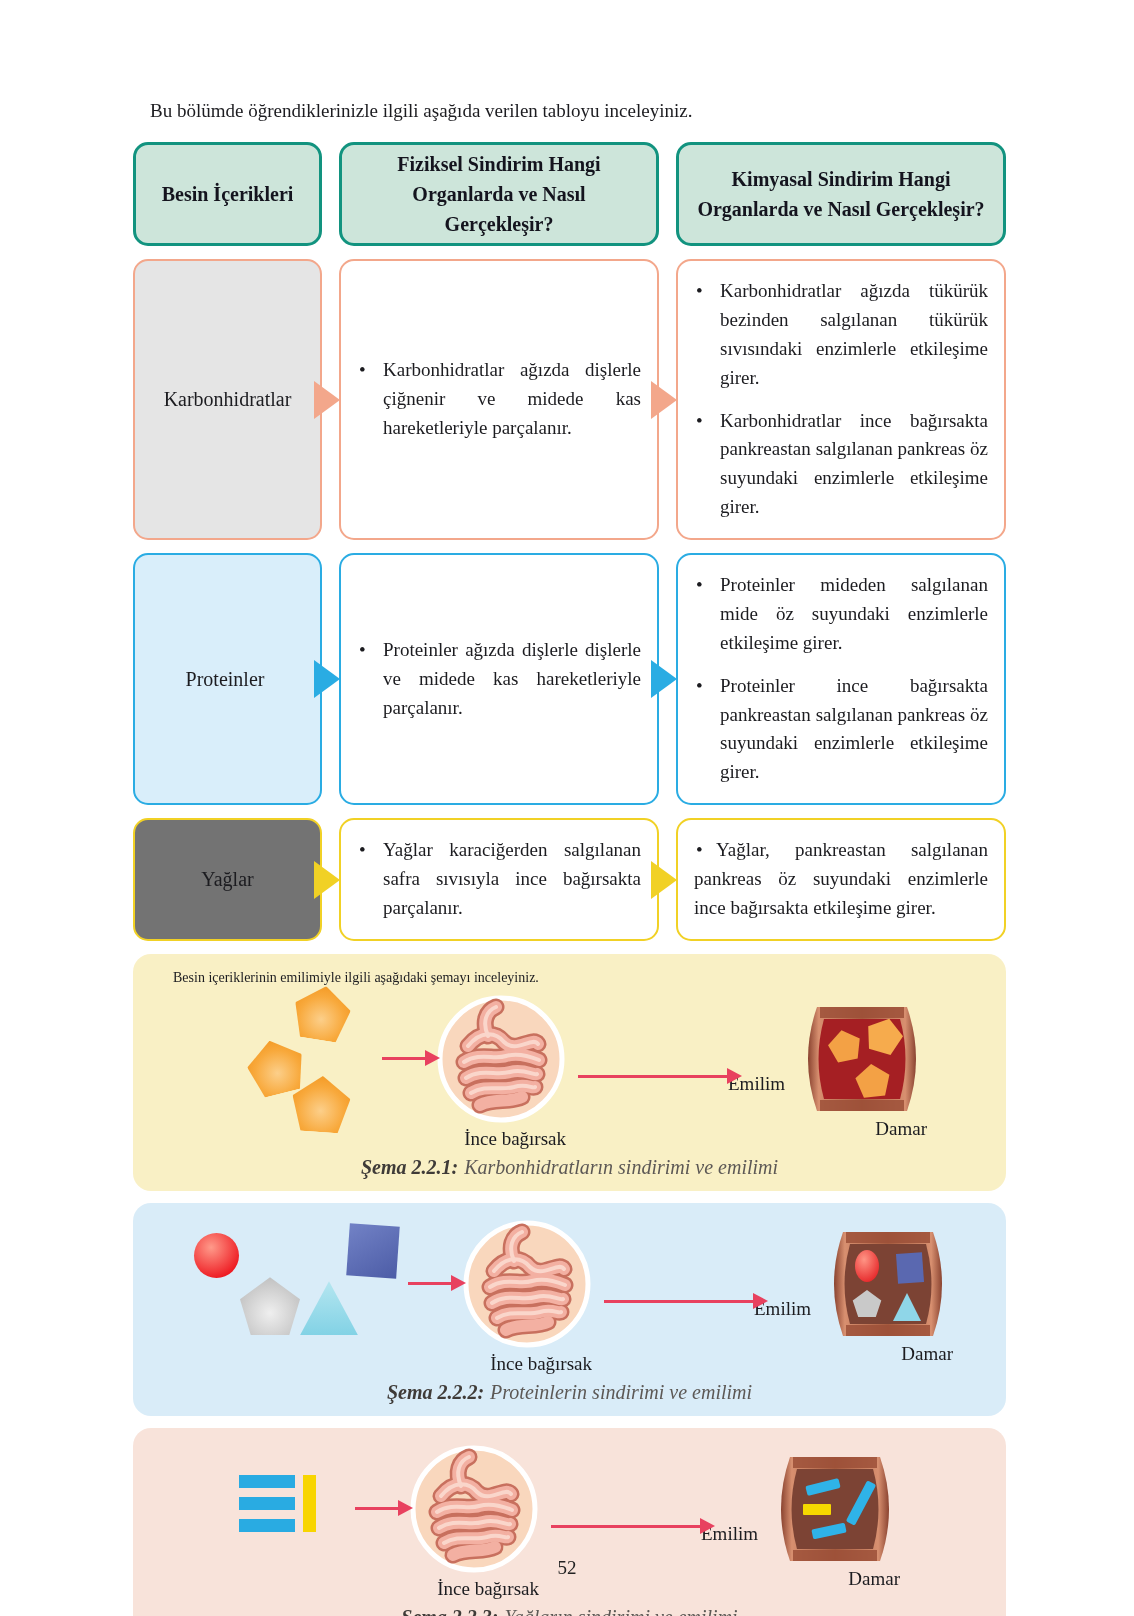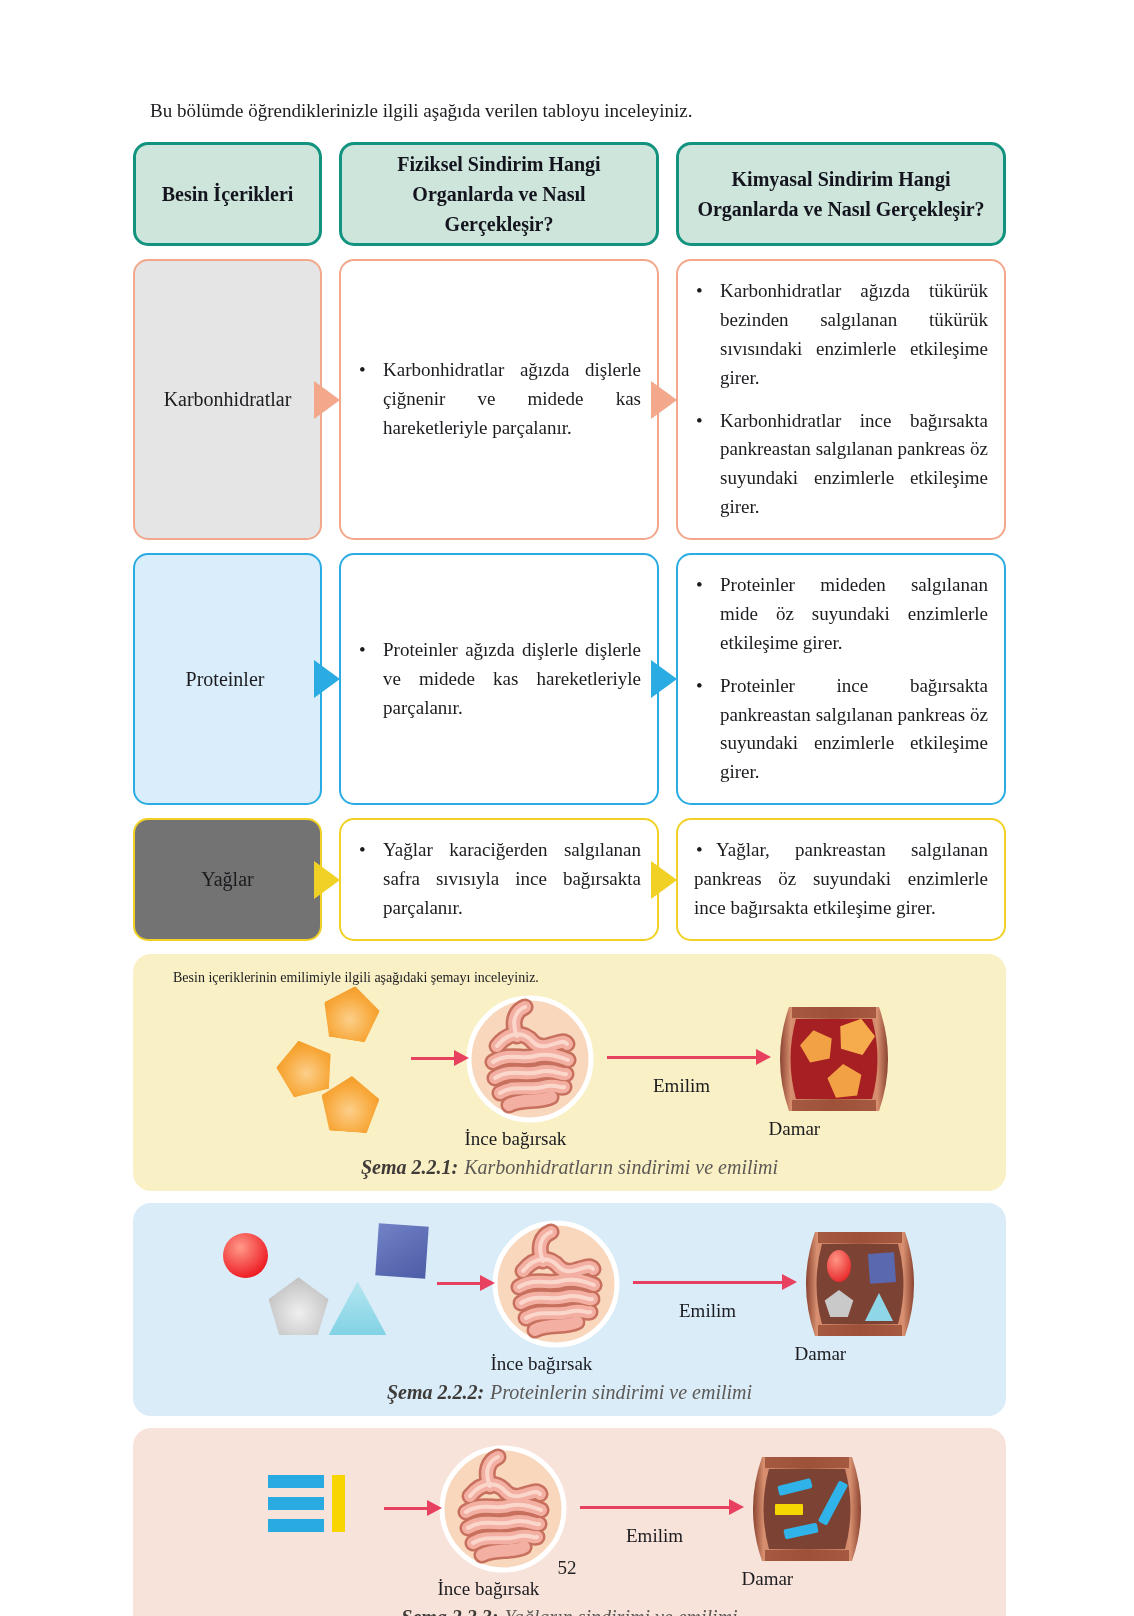--- a/index.html
+++ b/index.html
@@ -37,31 +37,31 @@
   .r-prot .tarr{border-left:26px solid #2aace3;}
   .r-fat  .tarr{border-left:26px solid #f1d125;}
 
   
   .schema{border-radius:18px;margin-top:12px;padding:10px 24px 10px;box-sizing:border-box;}
   .s-yellow{background:#f9f0c5;padding-top:16px;}
   .s-blue{background:#d9ecf8;}
   .s-pink{background:#f8e3da;}
   .schema-intro{font-size:14px;margin:0 0 2px 16px;}
   .diagram{display:flex;align-items:center;justify-content:center;min-height:168px;}
-  .figure{display:flex;flex-direction:column;align-items:flex-start;}
+  .figure{display:flex;flex-direction:column;align-items:flex-end;}
   .figlabel{font-size:19px;margin-top:4px;}
   .caption{text-align:center;font-size:20px;margin:0 0 2px;color:#4c4845;}
   .caption b{font-style:italic;margin-right:6px;color:#3f3b38;}
   .caption i{color:#5c5855;}
 
   
   .parrow{height:3px;background:#e8415f;position:relative;}
   .parrow::after{content:"";position:absolute;right:-14px;top:-7px;width:0;height:0;border-left:15px solid #e8415f;border-top:8px solid transparent;border-bottom:8px solid transparent;}
   .arrow-short{width:44px;margin:0 10px;transform:translateY(-14px);}
-  .flow{display:flex;flex-direction:column;align-items:center;margin:0 12px;transform:translateY(4px);}
+  .flow{display:flex;flex-direction:row;align-items:center;margin:0 12px;transform:translateY(4px);}
   .flow .parrow{width:150px;}
   .flow .figlabel{margin-top:16px;}
 
   
   .cluster{position:relative;transform:translateY(-12px);}
   .cluster .shp{position:absolute;}
   .pent{clip-path:polygon(50% 0%,100% 38%,82% 100%,18% 100%,0% 38%);}
   .pent.orange{background:radial-gradient(circle at 50% 62%,#fccf8a 0%,#f8a93c 52%,#f08d12 100%);}
   .c1{width:122px;height:148px;margin-left:36px;margin-right:2px;}
   .c1 .p1{width:56px;height:54px;left:46px;top:0;transform:rotate(9deg);}

